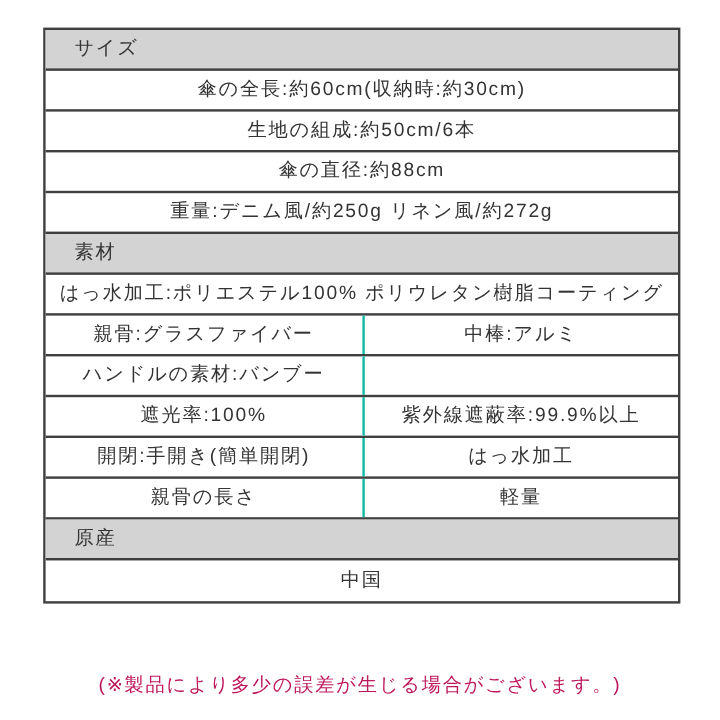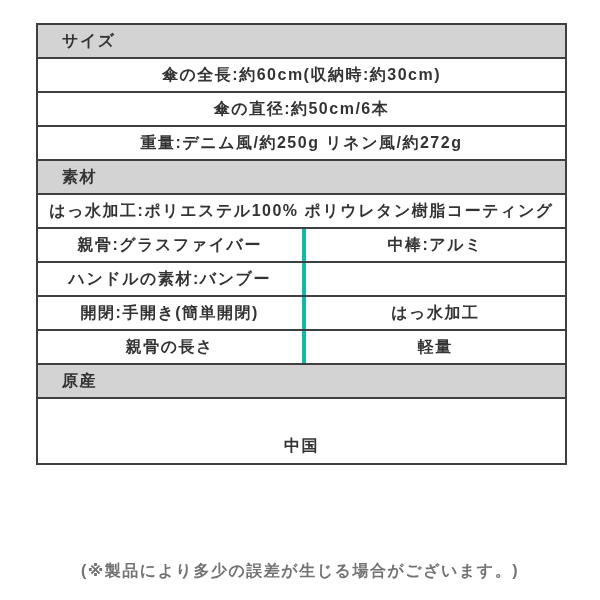--- a/index.html
+++ b/index.html
@@ -1,15 +1,15 @@
 <!DOCTYPE html>
 <html><head>
 <meta charset="utf-8">
 <style>
-  * { margin: 0; padding: 0; box-sizing: border-box; font-weight: bold; }
+  * { margin: 0; padding: 0; box-sizing: border-box; }
   html, body {
     width: 600px;
     height: 600px;
     background: #ffffff;
     font-family: "Liberation Sans", "DejaVu Sans", sans-serif;
     color: #333333;
     overflow: hidden;
   }
   .spec-table {
     position: absolute;
@@ -21,61 +21,64 @@
   }
   .row {
     height: 34px;
     border-bottom: 2px solid #3f3f3f;
     display: flex;
     align-items: center;
     font-size: 16px;
     letter-spacing: 1.5px;
     line-height: 1;
   }
-  .row:last-child { border-bottom: none; margin-top: 30px; }
+  .row:last-child { border-bottom: none; }
   .row.section-header {
     background: #d3d3d3;
     justify-content: flex-start;
     padding-left: 24px;
   }
   .row.full { justify-content: center; text-align: center; }
   .row.split { padding: 0; }
   .cell {
     flex: 1 1 50%;
     height: 100%;
     display: flex;
     align-items: center;
     justify-content: center;
     text-align: center;
   }
-  .cell + .cell { border-left: 4px solid #14b8a6; }
+  .cell + .cell { border-left: 2px solid #14b8a6; }
   .footnote {
     position: absolute;
     left: 0;
     top: 561px;
     width: 600px;
     text-align: center;
     font-size: 16px;
     letter-spacing: 1.5px;
-    color: #737373;
+    color: #be185d;
   }
 </style>
 </head>
 <body>
 
 <div class="spec-table">
 
   <div class="row section-header">
     <span>サイズ</span>
   </div>
   <div class="row full">
     <span>傘の全長:約60cm(収納時:約30cm)</span>
   </div>
   <div class="row full">
-    <span>傘の直径:約50cm/6本</span>
+    <span>生地の組成:約50cm/6本</span>
+  </div>
+  <div class="row full">
+    <span>傘の直径:約88cm</span>
   </div>
   <div class="row full">
     <span>重量:デニム風/約250g  リネン風/約272g</span>
   </div>
 
   <div class="row section-header">
     <span>素材</span>
   </div>
   <div class="row full">
     <span>はっ水加工:ポリエステル100% ポリウレタン樹脂コーティング</span>
@@ -83,20 +86,24 @@
   <div class="row split">
     <div class="cell">親骨:グラスファイバー</div>
     <div class="cell">中棒:アルミ</div>
   </div>
   <div class="row split">
     <div class="cell">ハンドルの素材:バンブー</div>
     <div class="cell"></div>
   </div>
 
   <div class="row split">
+    <div class="cell">遮光率:100%</div>
+    <div class="cell">紫外線遮蔽率:99.9%以上</div>
+  </div>
+  <div class="row split">
     <div class="cell">開閉:手開き(簡単開閉)</div>
     <div class="cell">はっ水加工</div>
   </div>
   <div class="row split">
     <div class="cell">親骨の長さ</div>
     <div class="cell">軽量</div>
   </div>
 
   <div class="row section-header">
     <span>原産</span>

